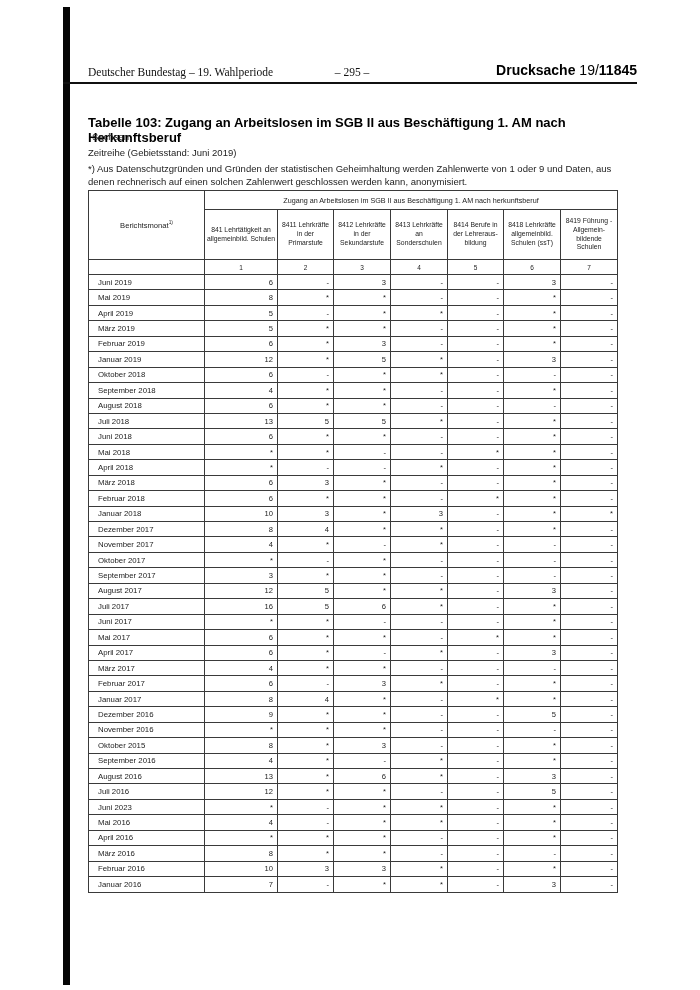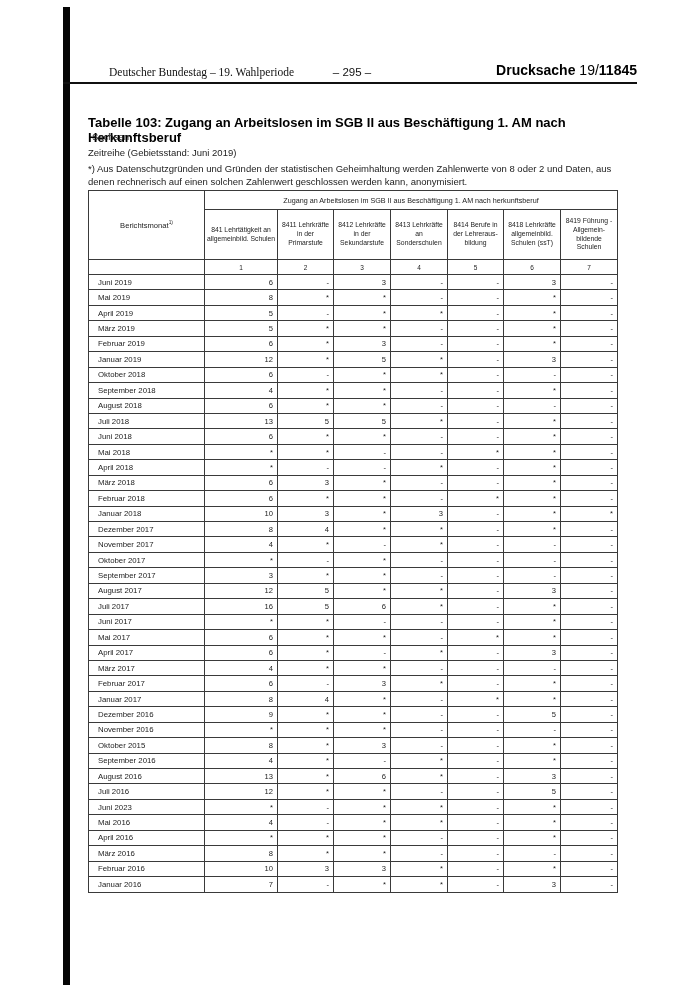--- a/index.html
+++ b/index.html
@@ -3,22 +3,22 @@
 <meta charset="utf-8">
 <style>
   html,body{margin:0;padding:0;}
   body{
     width:700px;height:990px;background:#ffffff;position:relative;
     font-family:"Liberation Sans",sans-serif;color:#1c1c1c;overflow:hidden;
   }
   
   .scan-bar{position:absolute;left:63px;top:7px;width:7px;height:978px;background:#050505;}
   
-  .hdr-left{position:absolute;left:88px;top:66px;font-family:"Liberation Serif",serif;font-size:11.5px;color:#111;margin-left:21px;}
-  .hdr-center{position:absolute;left:292px;top:66px;width:120px;text-align:center;font-family:Liberation Sans, sans-serif;font-size:11.5px;color:#111;}
+  .hdr-left{position:absolute;left:88px;top:66px;font-family:"Liberation Serif",serif;font-size:11.5px;color:#111;}
+  .hdr-center{position:absolute;left:292px;top:66px;width:120px;text-align:center;font-family:Liberation Serif, serif;font-size:11.5px;color:#111;}
   .hdr-right{position:absolute;top:62px;right:63px;font-size:14px;color:#000;white-space:nowrap;padding-left:32px;}
   .hdr-right .b{font-weight:bold;}
   .rule{position:absolute;left:63px;top:82px;width:574px;height:2px;background:#101010;}
   
   .tbl-title{position:absolute;left:88px;top:115px;width:560px;font-size:13px;font-weight:bold;color:#000;}
   .region{position:absolute;left:92px;top:131px;font-size:9.5px;color:#222;}
   .series{position:absolute;left:88px;top:147px;font-size:9.5px;color:#222;}
   .footnote{position:absolute;left:88px;top:163px;width:552px;font-size:9.5px;line-height:1.32;color:#222;}
   
   table.data{
@@ -46,21 +46,21 @@
 <div class="scan-bar"></div>
 
 <div class="hdr-left">Deutscher Bundestag – 19. Wahlperiode</div>
 <div class="hdr-center">– 295 –</div>
 <div class="hdr-right"><span class="b">Drucksache </span><span>19/</span><span class="b">11845</span></div>
 <div class="rule"></div>
 
 <div class="tbl-title">Tabelle 103: Zugang an Arbeitslosen im SGB II aus Beschäftigung 1. AM nach Herkunftsberuf</div>
 <div class="region">Sachsen</div>
 <div class="series">Zeitreihe (Gebietsstand: Juni 2019)</div>
-<div class="footnote">*) Aus Datenschutzgründen und Gründen der statistischen Geheimhaltung werden Zahlenwerte von 8 oder 2 und Daten, aus denen rechnerisch auf einen solchen Zahlenwert geschlossen werden kann, anonymisiert.</div>
+<div class="footnote">*) Aus Datenschutzgründen und Gründen der statistischen Geheimhaltung werden Zahlenwerte von 1 oder 9 und Daten, aus denen rechnerisch auf einen solchen Zahlenwert geschlossen werden kann, anonymisiert.</div>
 
 <table class="data">
   <colgroup>
     <col style="width:116px">
       <col style="width:73px">
       <col style="width:56px">
       <col style="width:57px">
     <col style="width:57px">
       <col style="width:56px">
       <col style="width:57px">

